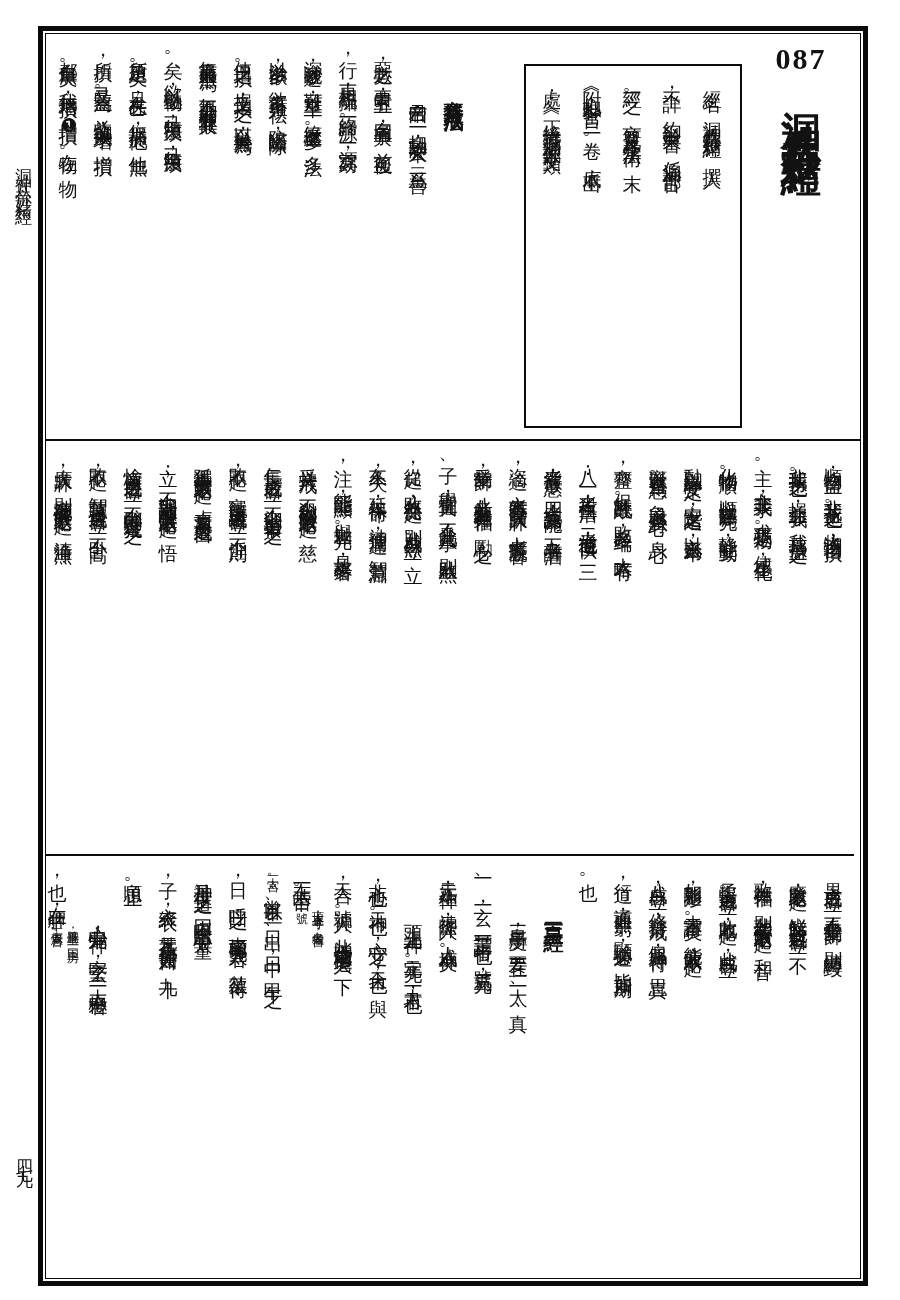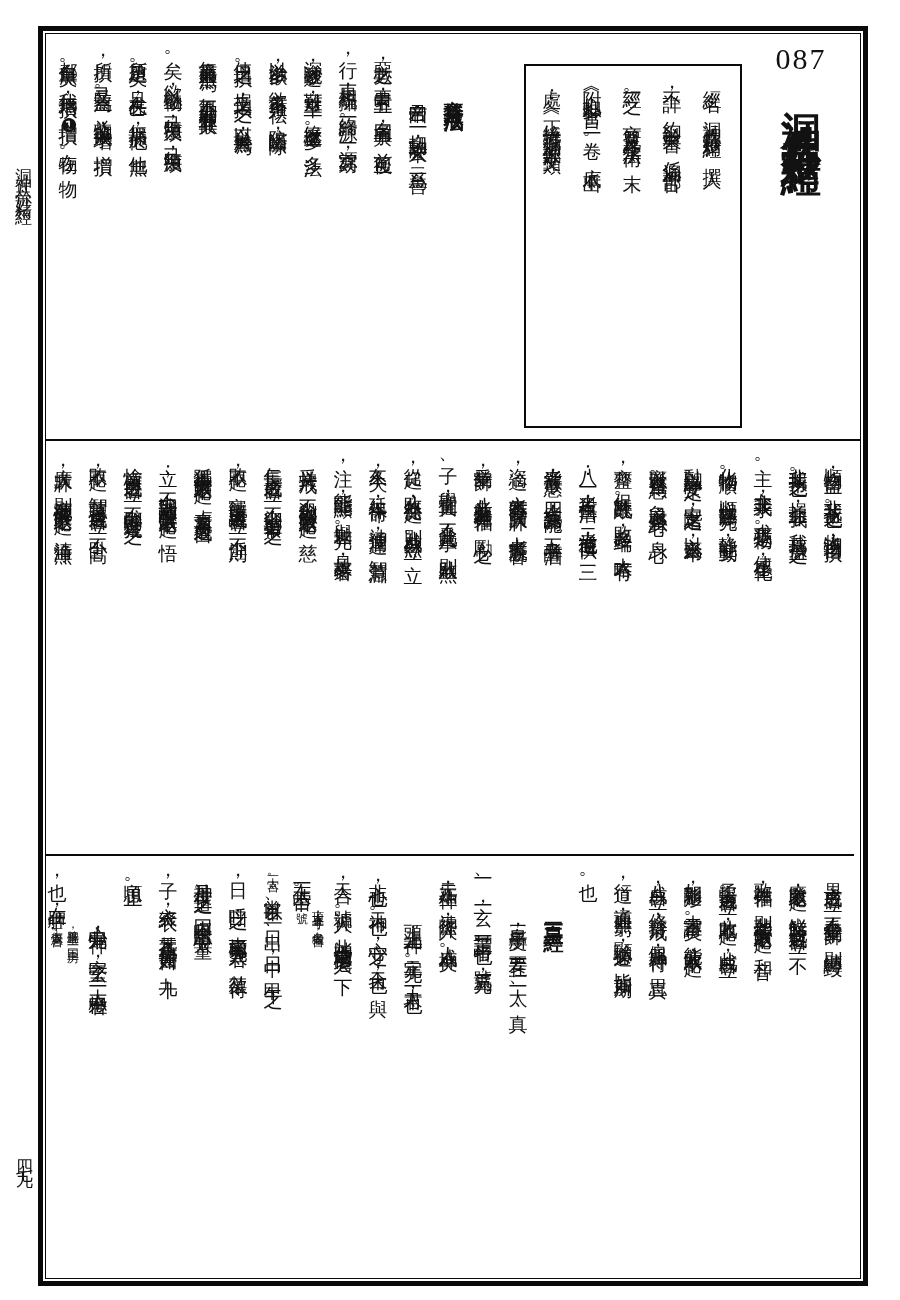--- a/index.html
+++ b/index.html
@@ -26,21 +26,21 @@
   .band3{height:413px;}
 
   
   .band-cols{writing-mode:vertical-rl;padding:12px 3px 6px 0;box-sizing:border-box;}
   .vcol{width:35px;line-height:35px;font-size:19px;letter-spacing:2.5px;white-space:nowrap;}
   .h-col{padding-top:38px;font-weight:700;font-size:20px;letter-spacing:3px;}
 
   
   .title-block{width:118px;flex:none;display:flex;flex-direction:column;align-items:center;
                padding-top:8px;box-sizing:border-box;}
-  .doc-number{font-size:30px;font-weight:400;letter-spacing:2px;text-align:right;}
+  .doc-number{font-size:30px;font-weight:700;letter-spacing:2px;text-align:right;}
   .main-title{writing-mode:vertical-rl;font-size:40px;letter-spacing:8px;font-weight:600;margin-top:4px;}
 
   
   .desc-box{flex:none;writing-mode:vertical-rl;width:198px;height:340px;
             margin-top:30px;margin-left:50px;border:2px solid #0a0a0a;
             padding:10px 8px;box-sizing:content-box;}
   .desc-box .vcol{width:40px;line-height:40px;font-size:19px;letter-spacing:3.5px;}
 
   .b1cols{flex:1;}
 

